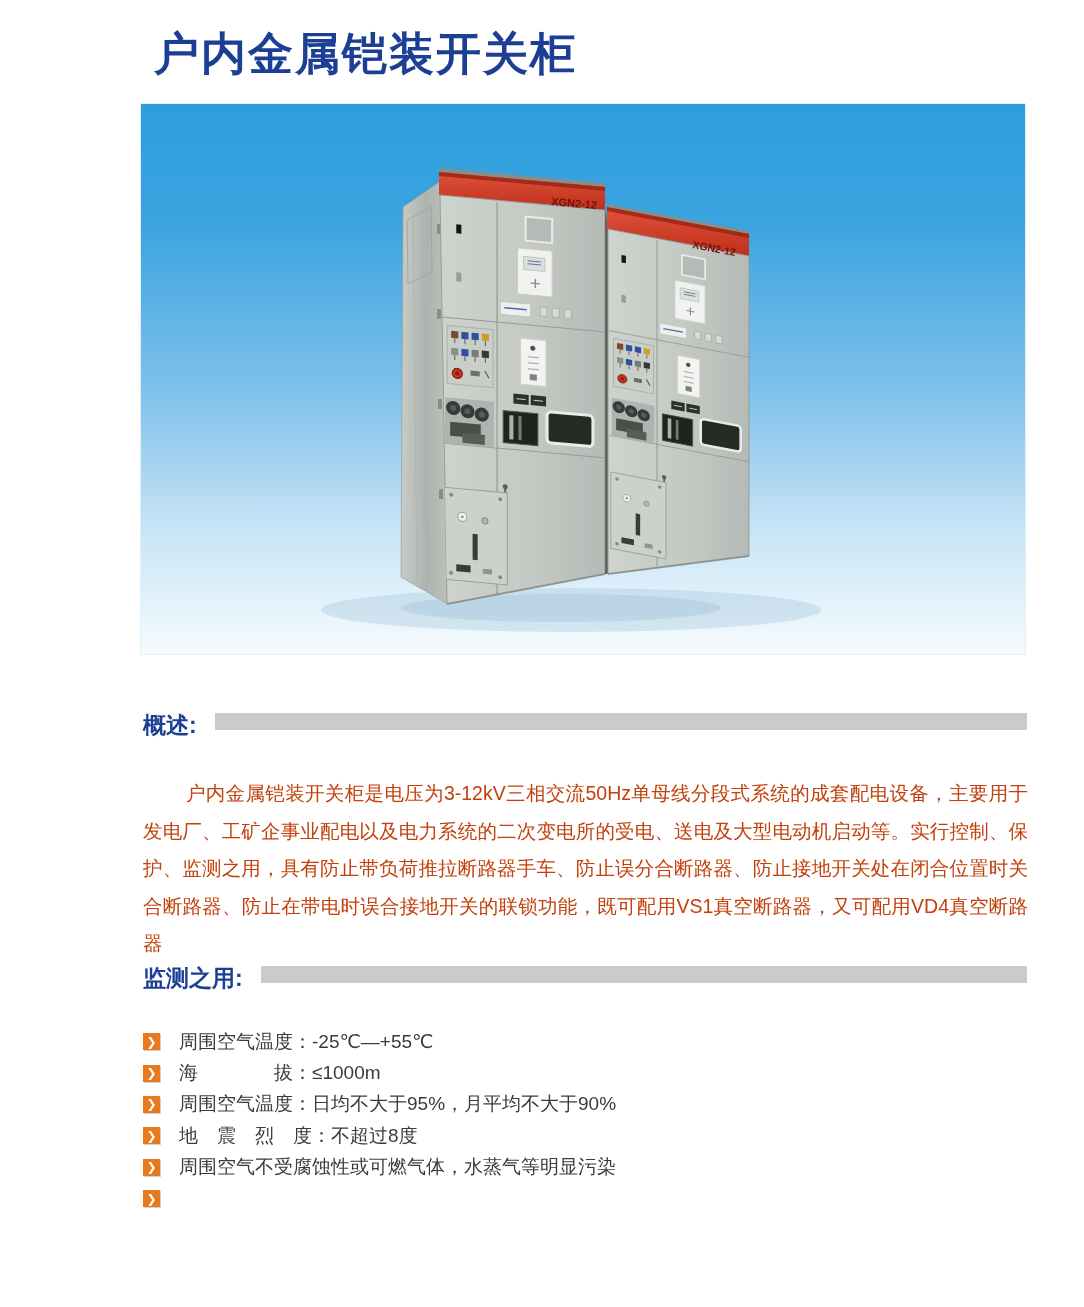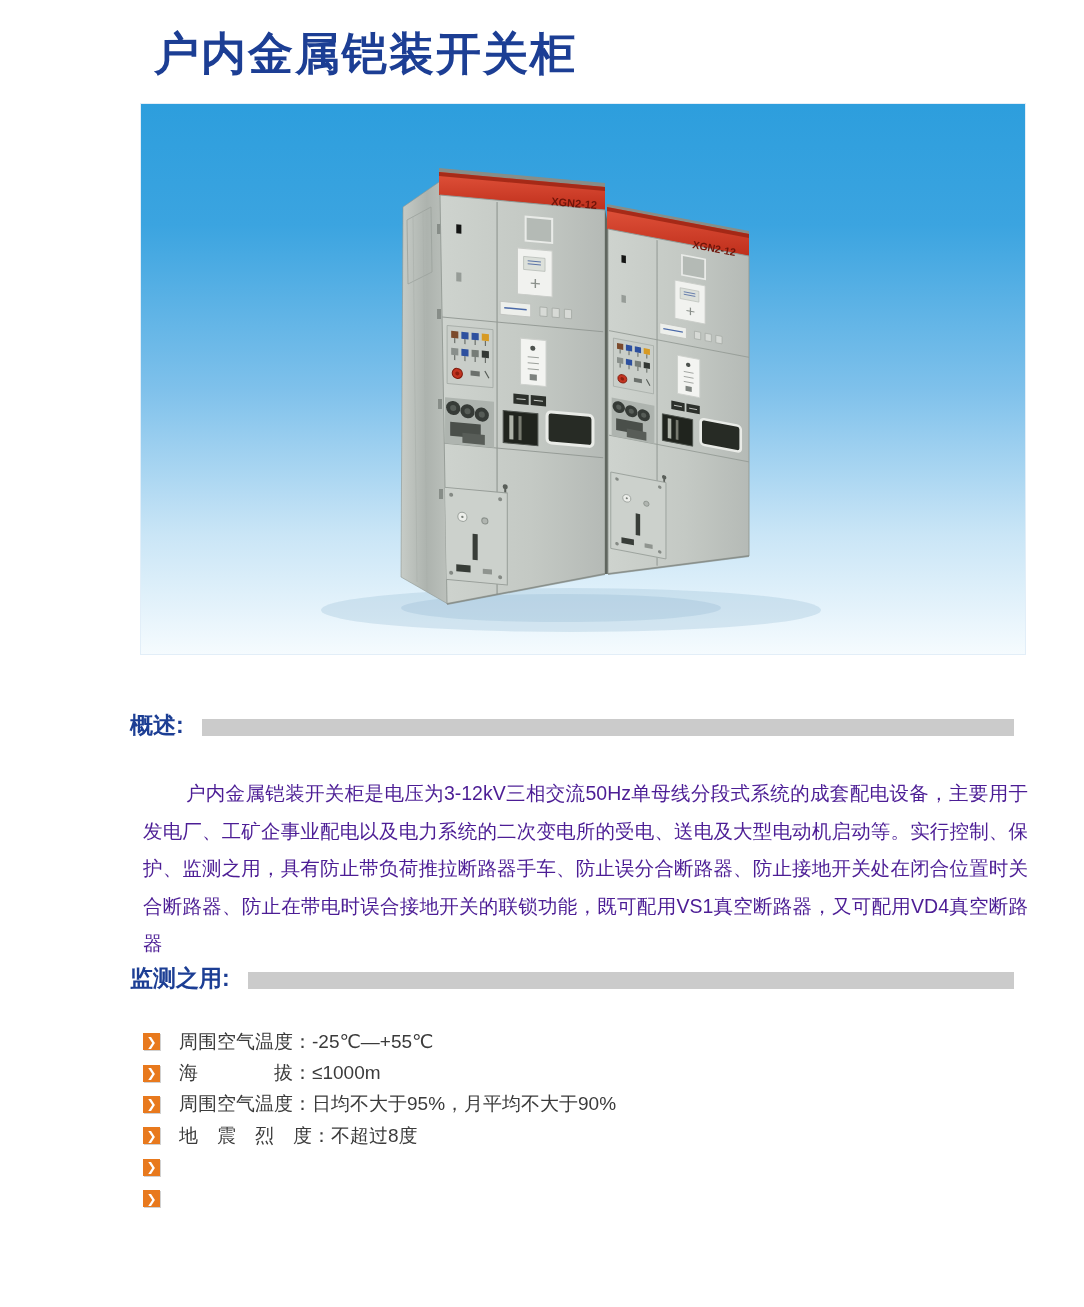--- a/index.html
+++ b/index.html
@@ -6,27 +6,27 @@
   .page{position:relative;width:1084px;height:1307px;background:#ffffff;overflow:hidden;
         font-family:"Liberation Sans","DejaVu Sans",sans-serif;}
   .title{position:absolute;left:142px;top:24px;font-size:45px;font-weight:700;
          color:#1c3e94;letter-spacing:2px;white-space:nowrap;margin-left:12px;}
   
   .hero{position:absolute;left:140px;top:103px;width:886px;height:552px;box-sizing:border-box;
         border:1px solid #e2eef8;
         background:linear-gradient(180deg,#2d9edd 0%,#3ba4e0 22%,#7fc1eb 52%,#c9e5f6 78%,#f5fbfe 100%);}
   .hero svg{position:absolute;left:0;top:0;}
   
-  .section-header{position:absolute;left:130px;width:884px;display:flex;align-items:center;gap:18px;}
+  .section-header{position:absolute;left:143px;width:884px;display:flex;gap:18px;}
   .section-header .label{font-size:23px;font-weight:600;color:#1c3e94;white-space:nowrap;}
   .section-header .bar{flex:1;height:17px;background:#cbcbcb;margin-top:3px;}
   #overview-header{top:710px;}
   #env-header{top:963px;}
   .overview-body{position:absolute;left:143px;top:751px;width:885px;font-size:19.5px;
-                 line-height:37.6px;color:#4c1d95;text-indent:2.2em;text-align:justify;margin-top:24px;}
+                 line-height:37.6px;color:#c2410c;text-indent:2.2em;text-align:justify;margin-top:24px;}
   .env-list{position:absolute;left:143px;top:1026px;width:885px;list-style:none;margin:0;padding:0;}
   .env-list li{display:flex;align-items:center;height:31.4px;gap:19px;font-size:19px;color:#3b3b3b;}
   .bullet{width:17px;height:17px;flex:0 0 17px;background:#e8791d;color:#ffffff;
           display:flex;align-items:center;justify-content:center;font-size:12px;font-weight:700;
           box-shadow:1px 1px 0 rgba(0,0,0,0.18);}
   .env-text{white-space:nowrap;}
 </style>
 </head>
 <body>
 
@@ -207,19 +207,20 @@
     <li>
       <span class="bullet">❯</span>
       <span class="env-text">周围空气温度：日均不大于95%，月平均不大于90%</span>
     </li>
     <li>
       <span class="bullet">❯</span>
       <span class="env-text">地　震　烈　度：不超过8度</span>
     </li>
     <li>
       <span class="bullet">❯</span>
+      <span class="env-text">周围空气不受腐蚀性或可燃气体，水蒸气等明显污染</span>
     </li>
     <li>
       <span class="bullet">❯</span>
     </li>
   </ul>
 
 </div>
 
 </body></html>

